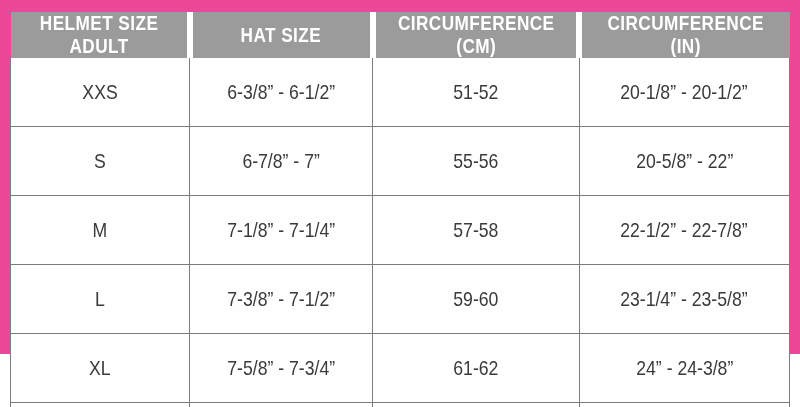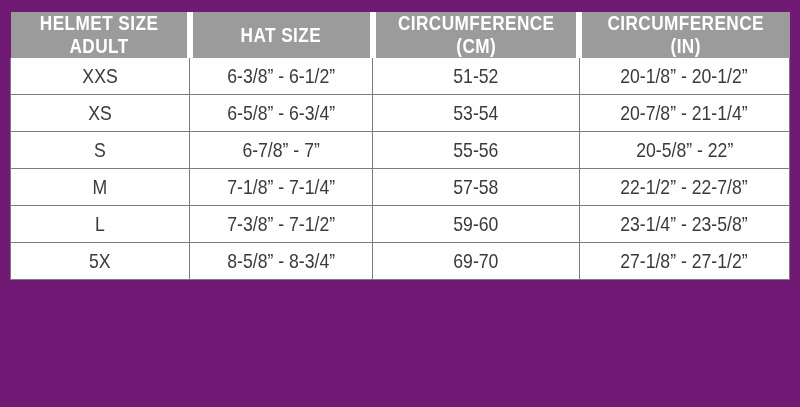--- a/index.html
+++ b/index.html
@@ -6,23 +6,23 @@
     margin: 0;
     padding: 0;
     background: #ffffff;
     width: 800px;
     height: 407px;
     overflow: hidden;
     font-family: "Liberation Sans", "DejaVu Sans", sans-serif;
   }
   .page {
     width: 800px;
-    height: 407px;
+    height: 354px;
     position: relative;
-    background: #701a75;
+    background: #ec4899;
   }
   table.size-chart {
     position: absolute;
     left: 10px;
     top: 12px;
     width: 780px;
     border-collapse: collapse;
     table-layout: fixed;
   }
   table.size-chart col.c1 { width: 23%; }
@@ -40,21 +40,21 @@
     text-align: center;
     vertical-align: middle;
     border: none;
     border-left: 6px solid #ffffff;
   }
   table.size-chart thead th:first-child {
     border-left: none;
   }
   table.size-chart tbody td {
     height: 36px;
-    padding: 0;
+    padding: 16px;
     text-align: center;
     vertical-align: middle;
     font-size: 21px;
     color: #3a3a3a;
     border: 1px solid #7c7c7c;
     background: #fefefe;
     white-space: nowrap;
   }
   table.size-chart tbody tr:first-child td {
     border-top: none;
@@ -91,44 +91,44 @@
         </tr>
     </thead>
     <tbody>
         <tr>
           <td><span class="cond">XXS</span></td>
           <td><span class="cond">6-3/8” - 6-1/2”</span></td>
           <td><span class="cond">51-52</span></td>
           <td><span class="cond">20-1/8” - 20-1/2”</span></td>
         </tr>
         <tr>
-          <td><span class="cond">XS</span></td>
-          <td><span class="cond">6-5/8” - 6-3/4”</span></td>
-          <td><span class="cond">53-54</span></td>
-          <td><span class="cond">20-7/8” - 21-1/4”</span></td>
-        </tr>
-        <tr>
           <td><span class="cond">S</span></td>
           <td><span class="cond">6-7/8” - 7”</span></td>
           <td><span class="cond">55-56</span></td>
           <td><span class="cond">20-5/8” - 22”</span></td>
         </tr>
         <tr>
           <td><span class="cond">M</span></td>
           <td><span class="cond">7-1/8” - 7-1/4”</span></td>
           <td><span class="cond">57-58</span></td>
           <td><span class="cond">22-1/2” - 22-7/8”</span></td>
         </tr>
         <tr>
           <td><span class="cond">L</span></td>
           <td><span class="cond">7-3/8” - 7-1/2”</span></td>
           <td><span class="cond">59-60</span></td>
           <td><span class="cond">23-1/4” - 23-5/8”</span></td>
         </tr>
         <tr>
+          <td><span class="cond">XL</span></td>
+          <td><span class="cond">7-5/8” - 7-3/4”</span></td>
+          <td><span class="cond">61-62</span></td>
+          <td><span class="cond">24” - 24-3/8”</span></td>
+        </tr>
+        <tr>
           <td><span class="cond">5X</span></td>
           <td><span class="cond">8-5/8” - 8-3/4”</span></td>
           <td><span class="cond">69-70</span></td>
           <td><span class="cond">27-1/8” - 27-1/2”</span></td>
         </tr>
       </tbody>
   </table>
 </div>
 
 </body></html>

